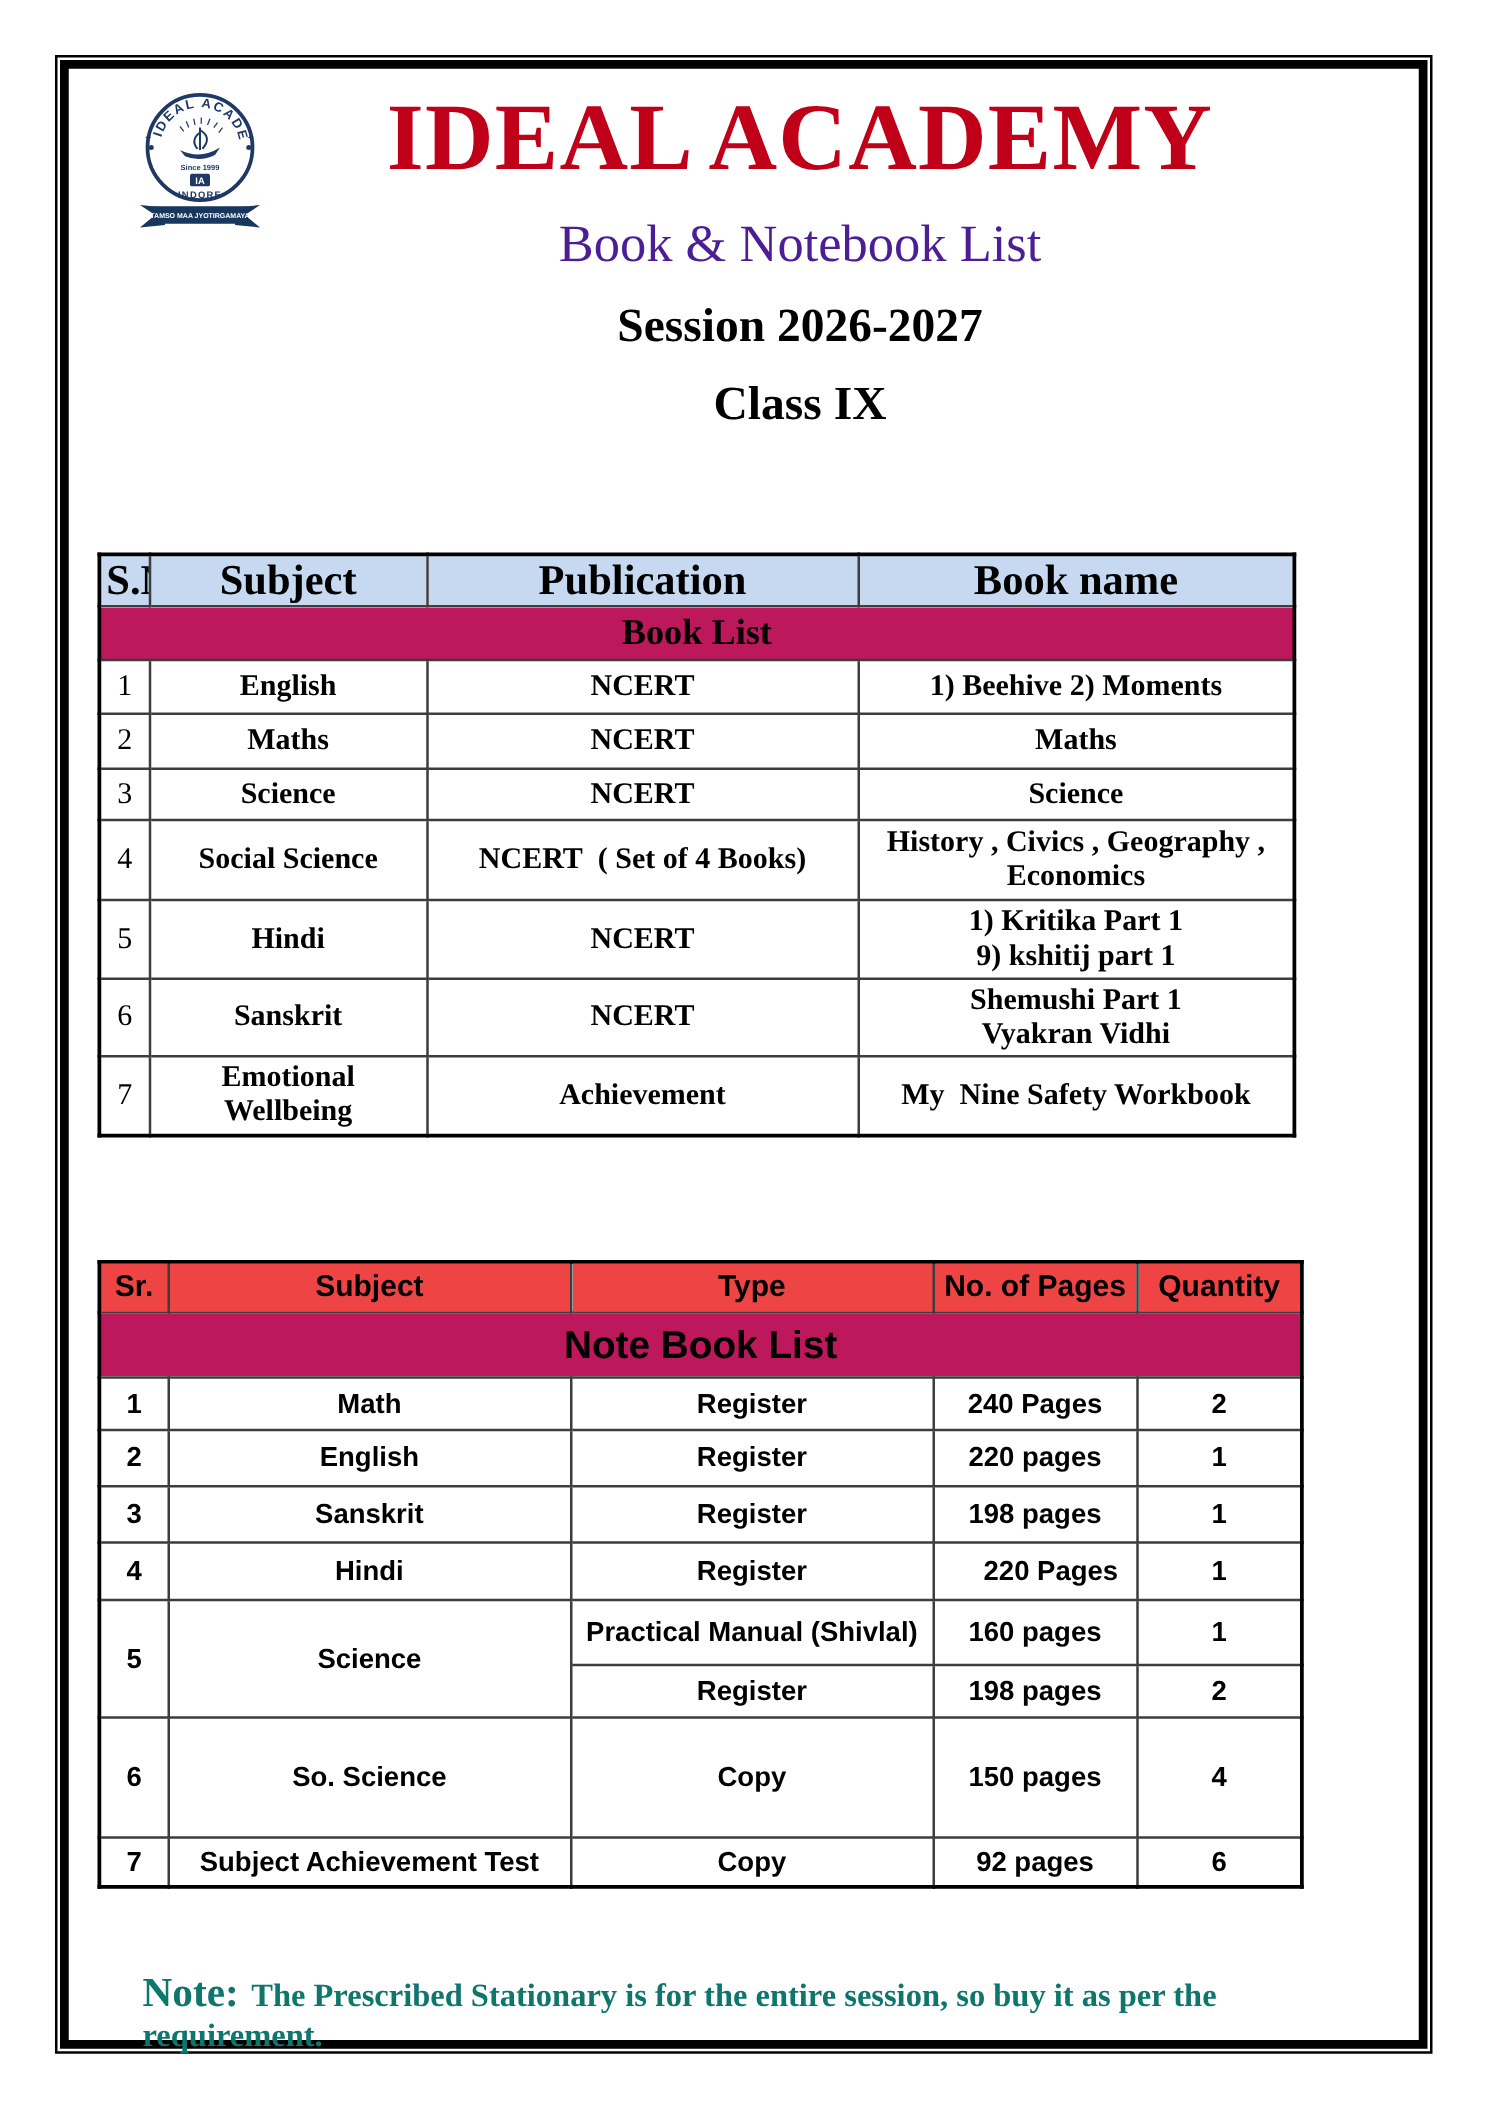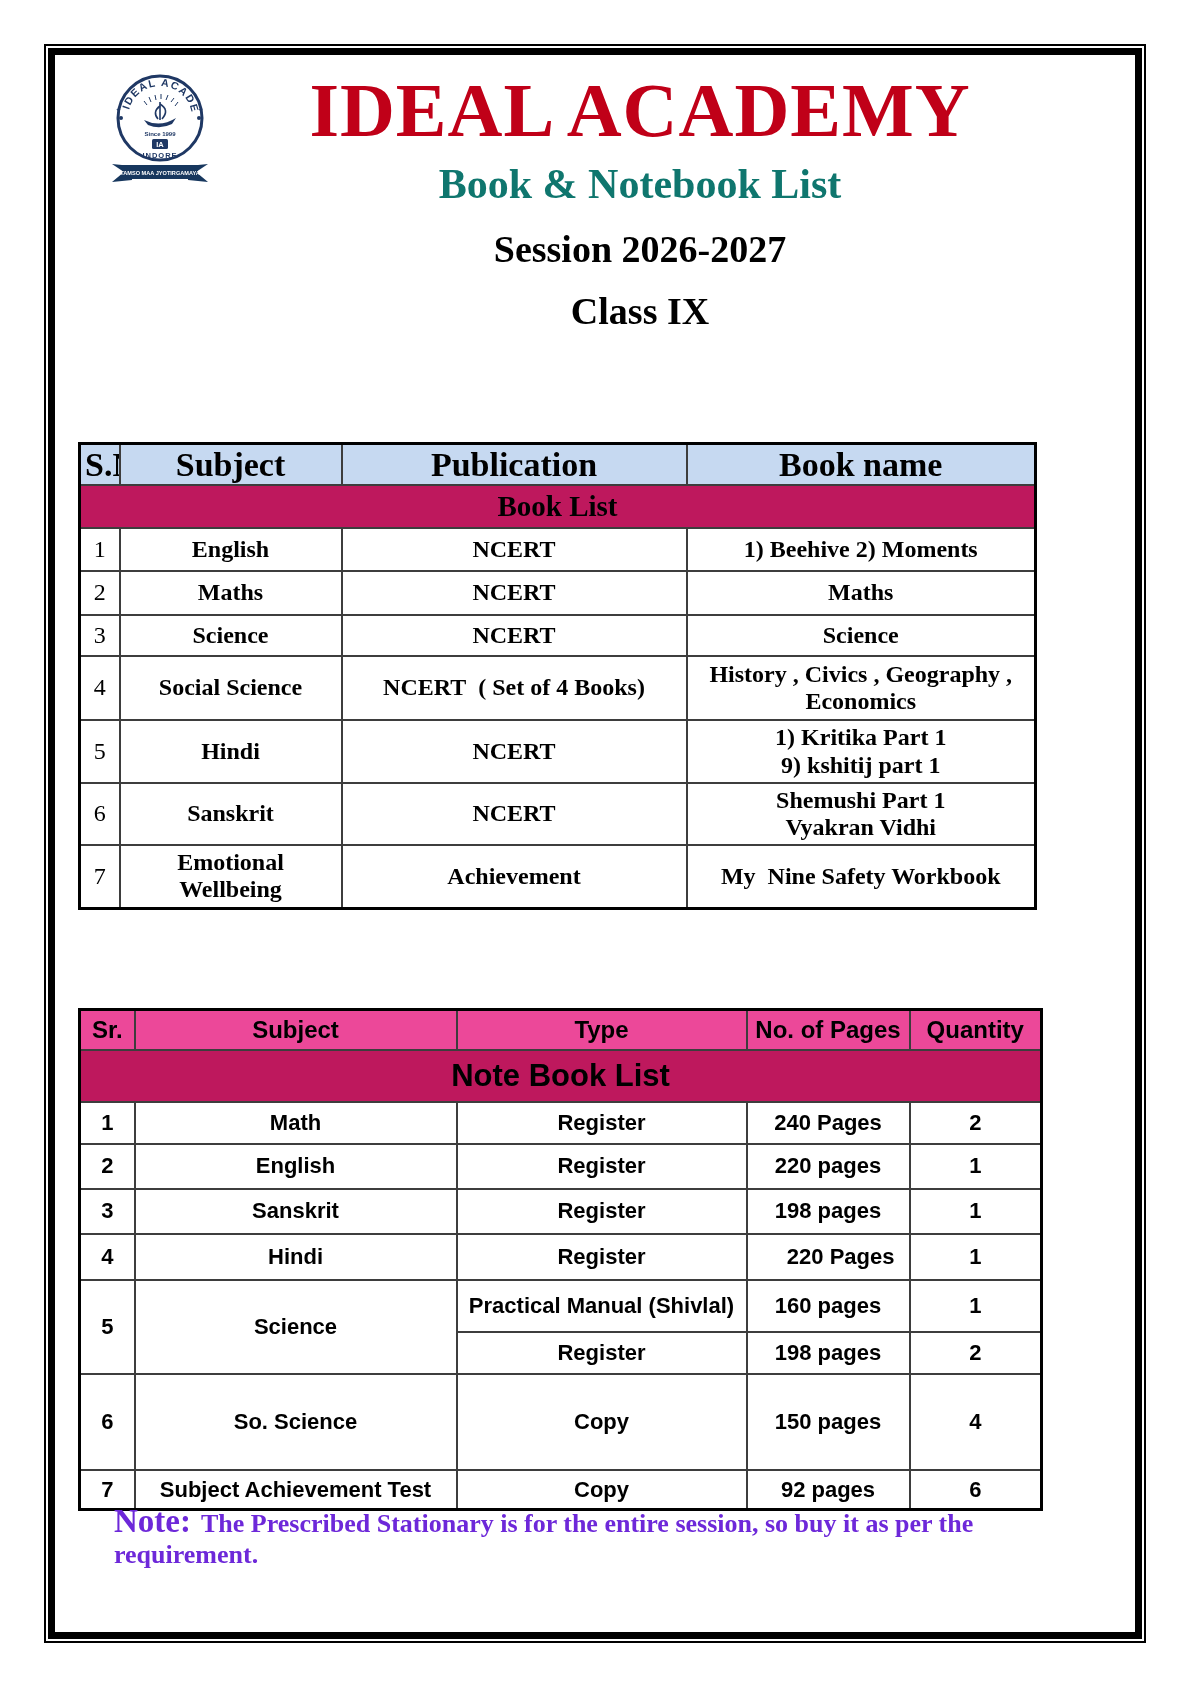--- a/index.html
+++ b/index.html
@@ -10,22 +10,22 @@
   .page-frame{position:absolute;top:44px;left:44px;right:44px;bottom:40px;border:2px solid #000;}
   .page-frame-inner{position:absolute;inset:2px;border:7px solid #000;}
 
   
   .header{position:absolute;top:62px;left:0;right:0;text-align:center;padding-left:90px;}
   .main-title{
     font-family:"Liberation Serif", serif;font-weight:bold;color:#C00018;
     font-size:76px;line-height:96px;letter-spacing:1px;margin:0;
   }
   .sub-title{
-    font-family:"Liberation Serif", serif;font-weight:bold;color:#0f766e;
-    font-size:42px;line-height:52px;margin:0;
+    font-family:"Liberation Serif", serif;font-weight:normal;color:#4c1d95;
+    font-size:42px;line-height:52px;margin:12px;
   }
   .session-line,.class-line{
     font-family:"Liberation Serif", serif;font-weight:bold;color:#000;
     font-size:38px;line-height:46px;margin:16px;
   }
   .logo-wrap{position:absolute;left:108px;top:68px;width:104px;height:128px;}
 
   
   table{border-collapse:collapse;table-layout:fixed;}
   td,th{border:2px solid #3d3d3d;text-align:center;vertical-align:middle;padding:0 4px;overflow:hidden;}
@@ -41,25 +41,25 @@
   .book-table .tbl-title{font-size:29px;}
   .book-table thead th{background:#C6D9F1;font-size:34px;}
   .book-table td.sn{font-weight:normal;}
 
   
   .note-table{position:absolute;left:78px;top:1008px;width:962px;}
   .note-table td,.note-table th{
     font-family:"Liberation Sans", sans-serif;font-weight:bold;color:#000;font-size:22px;line-height:1.15;
   }
   .note-table .tbl-title{font-size:31px;font-family:"Liberation Sans", sans-serif;}
-  .note-table thead th{background:#ec4899;font-size:24px;}
+  .note-table thead th{background:#ef4444;font-size:24px;}
   .align-right{text-align:right;padding-right:14px;}
 
   
-  .note-line{position:absolute;left:114px;top:1503px;width:990px;color:#6d28d9;}
+  .note-line{position:absolute;left:114px;top:1577px;width:990px;color:#0f766e;}
   .note-label{font-family:"Liberation Serif", serif;font-weight:bold;font-size:33px;vertical-align:baseline;}
   .note-text{font-family:"Liberation Serif", serif;font-weight:bold;font-size:26px;vertical-align:baseline;padding-left:10px;}
 
   
   .logo-svg text{font-family:"Liberation Sans", sans-serif;font-weight:bold;}
 </style>
 </head>
 <body>
 
 <div class="page-frame">

